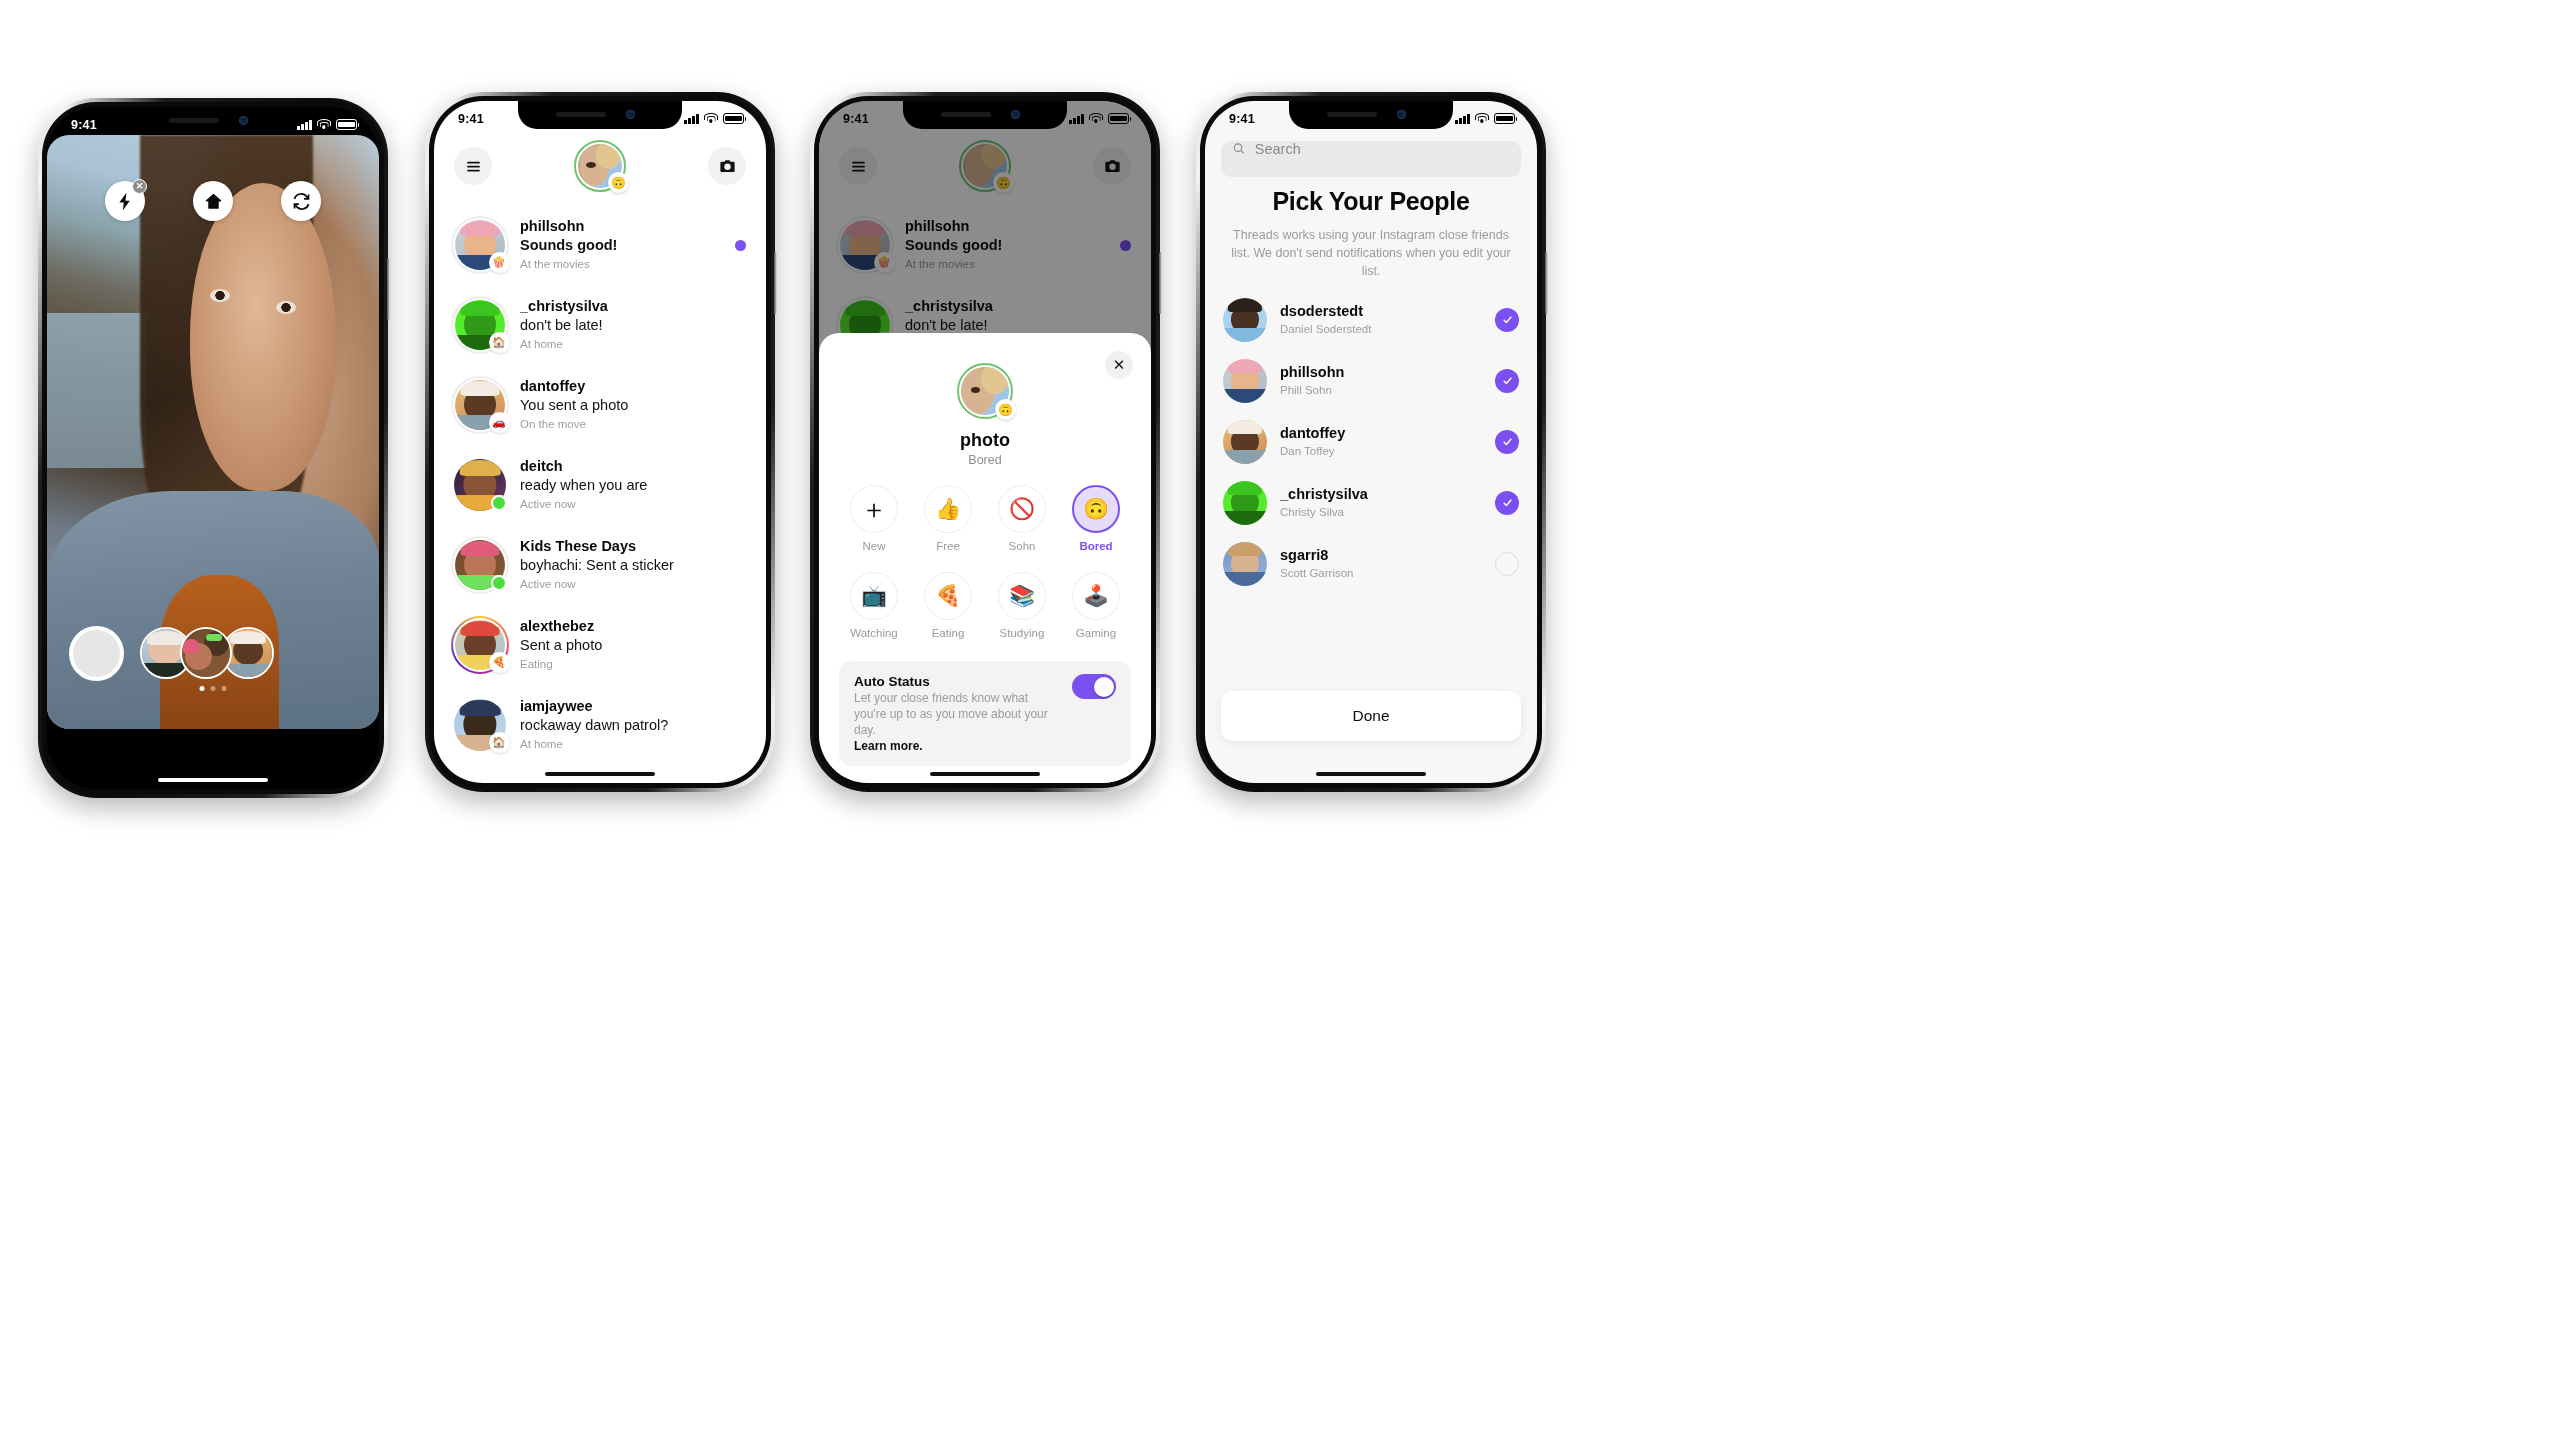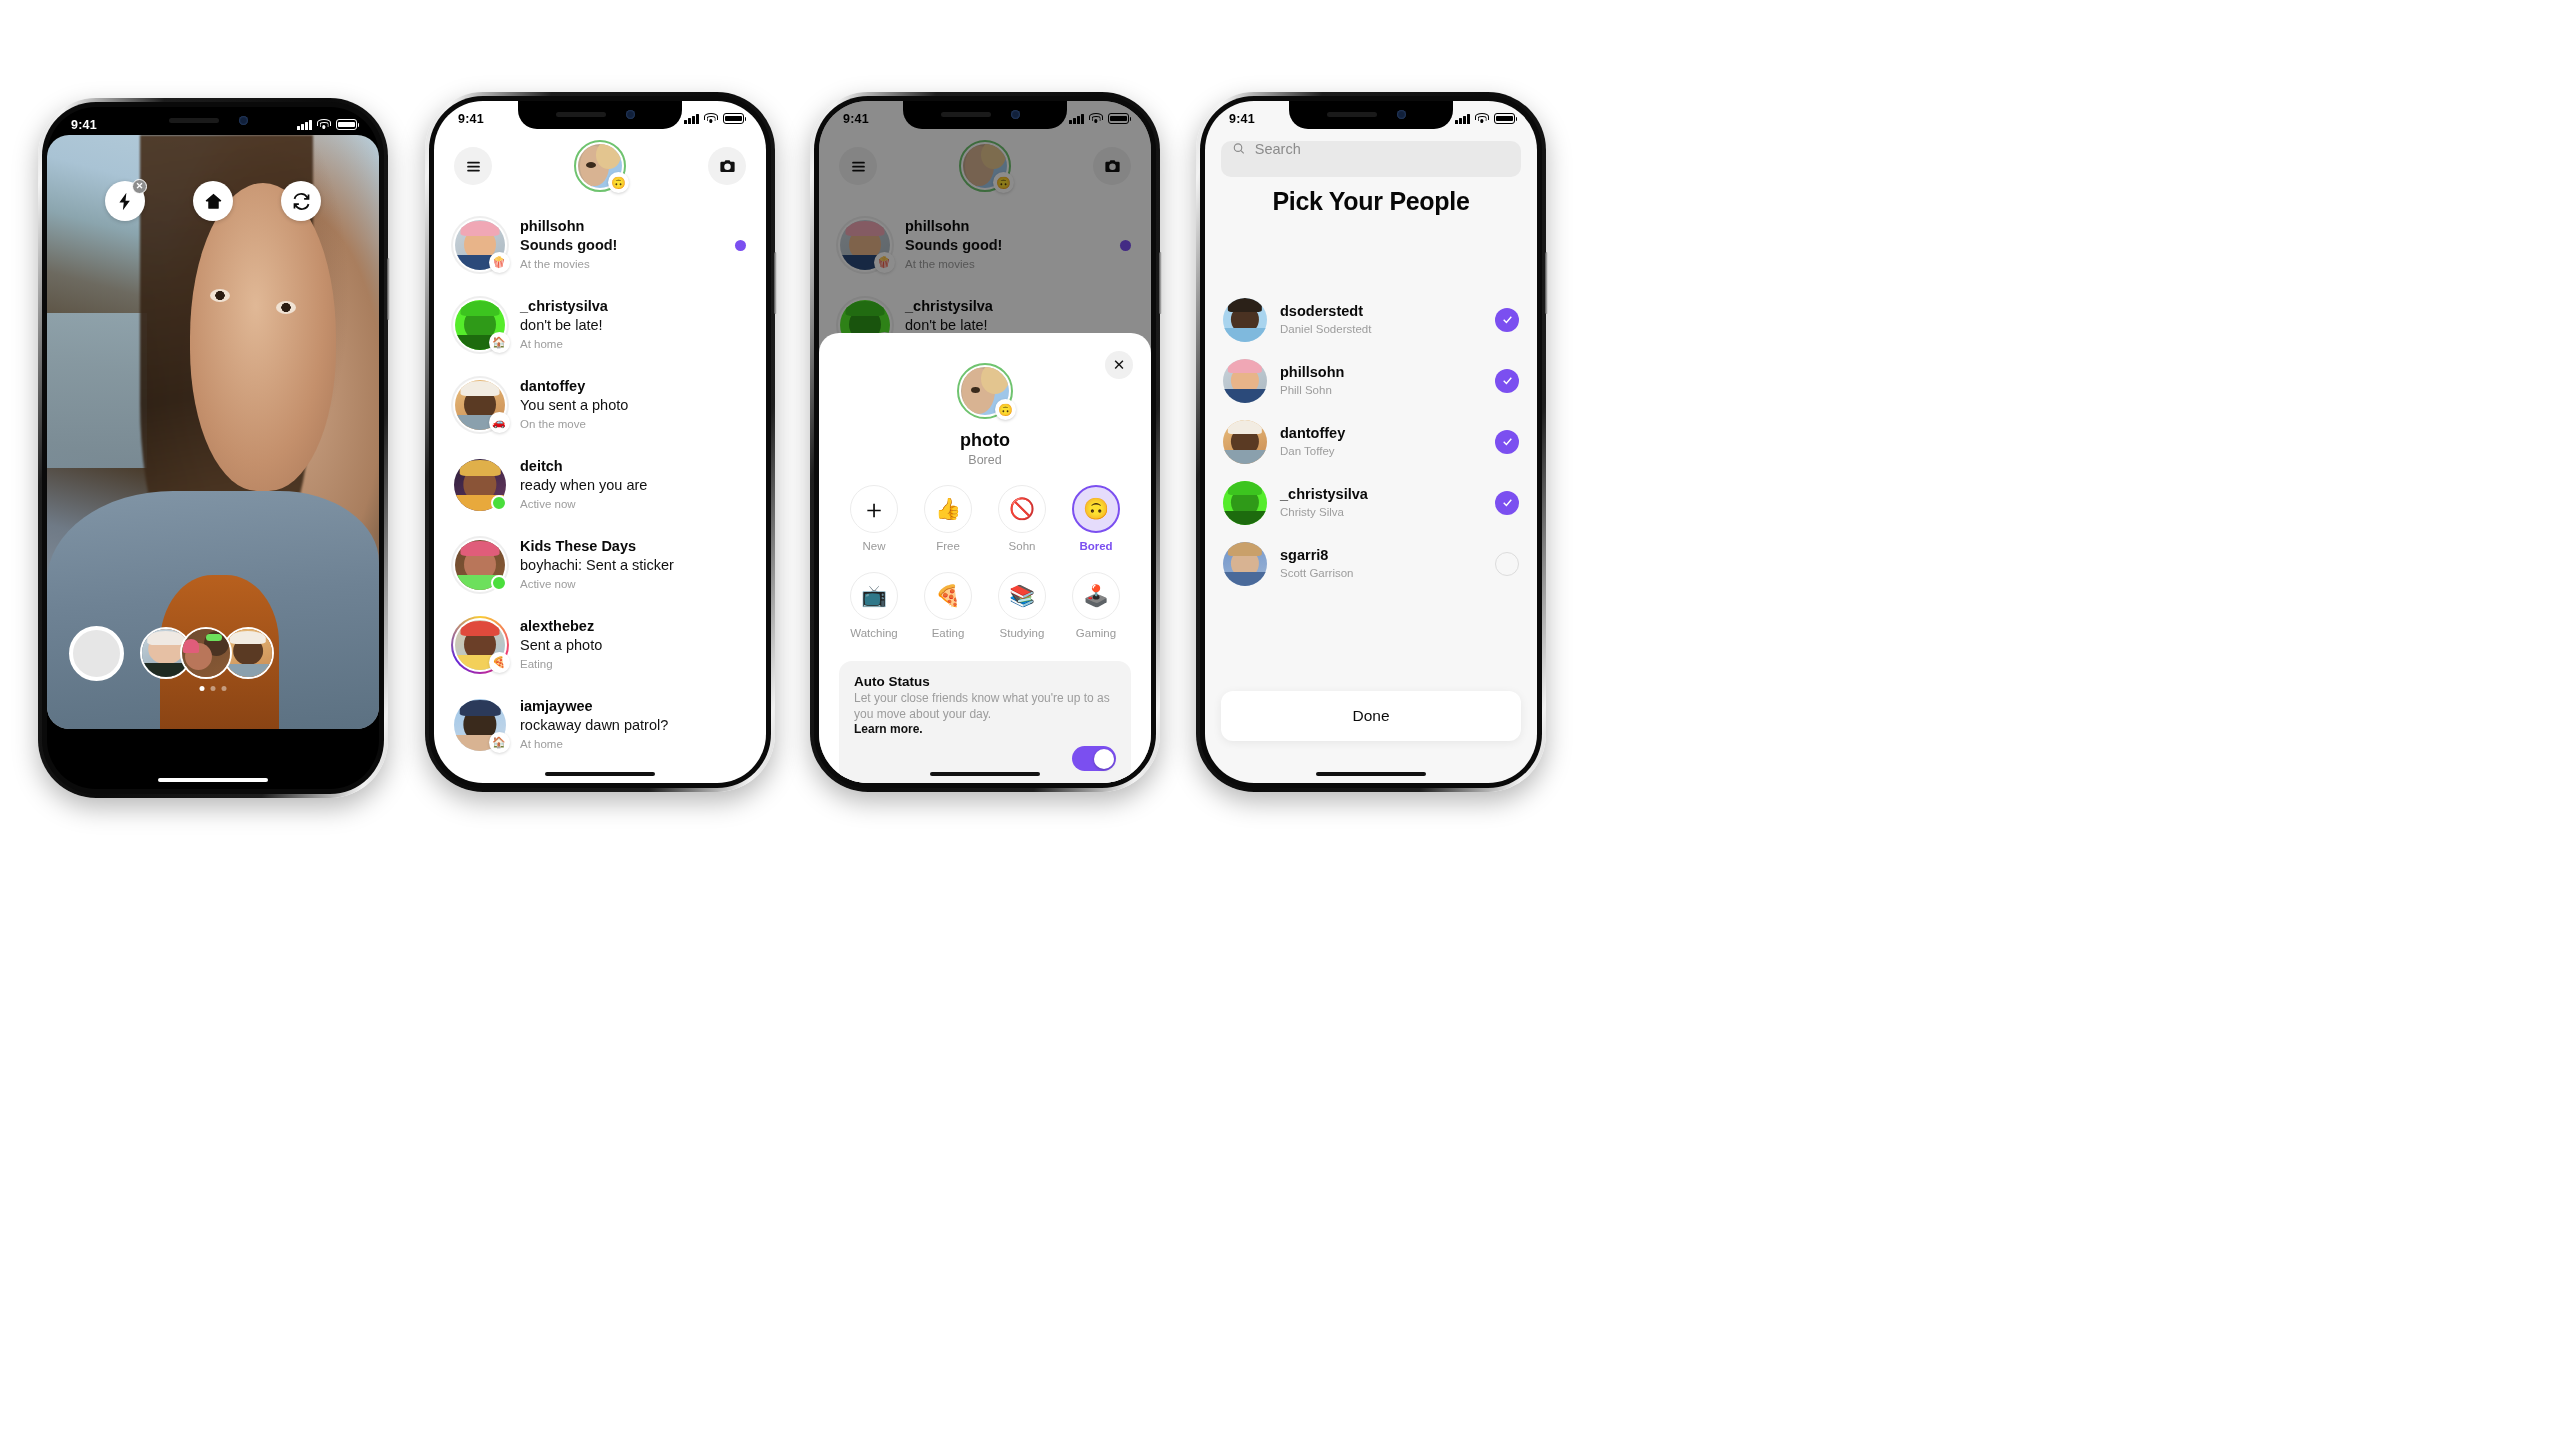--- a/index.html
+++ b/index.html
@@ -162,21 +162,21 @@
   .status-grid{ display:flex; justify-content:space-between; margin-top:18px; padding:0 6px; }
   .st{ display:flex; flex-direction:column; align-items:center; gap:7px; width:58px; }
   .st .chip{ width:48px; height:48px; border-radius:50%; background:#fff;
     border:1.4px solid #ececec; display:flex; align-items:center; justify-content:center;
     font-size:21px; }
   .st .chip.plus{ font-size:26px; color:#0b0b0b; font-weight:300; line-height:0; }
   .st .chip.sel{ background:#e5dcfb; border:2px solid #7b4ff0; }
   .st .lbl{ font-size:11.5px; color:#9a9a9a; }
   .st .lbl.sel{ color:#7b4ff0; font-weight:bold; }
   .auto-card{ margin-top:22px; background:#f3f3f3; border-radius:13px;
-    padding:13px 15px; display:flex; align-items:flex-end; gap:10px;flex-direction:column; }
+    padding:13px 15px; display:flex; align-items:flex-start; gap:10px; }
   .auto-txt{ flex:1 1 auto; }
   .auto-t{ font-size:13.5px; font-weight:bold; color:#0a0a0a; }
   .auto-d{ font-size:12px; color:#9c9c9c; line-height:1.35; margin-top:1px; }
   .auto-l{ font-size:12px; color:#111; font-weight:bold; }
   .toggle{ width:44px; height:25px; border-radius:14px; background:#7b4ff0;
     position:relative; flex:0 0 auto; }
   .toggle i{ position:absolute; top:2.5px; right:2.5px; width:20px; height:20px;
     border-radius:50%; background:#fff; box-shadow:0 1px 3px rgba(0,0,0,.25); }
 
   
@@ -800,20 +800,21 @@
 
       <div class="search">
         <svg viewBox="0 0 24 24">
             <circle cx="10.5" cy="10.5" r="6.5"></circle>
             <line x1="15.6" y1="15.6" x2="20.5" y2="20.5"></line>
           </svg>
         <input placeholder="Search" style="">
       </div>
 
       <div class="pick-title">Pick Your People</div>
+      <div class="pick-desc">Threads works using your Instagram close friends list. We don't send notifications when you edit your list.</div>
 
       <div class="people" id="people">
   <div class="person">
     <div class="av p-av">
               <div style="position:absolute;inset:0;background:#a9d4ee"></div>
     <div style="position:absolute;left:50%;top:16%;transform:translateX(-50%);width:64%;height:66%;border-radius:50%;background:#4a3222"></div>
     <div style="position:absolute;left:50%;top:2%;transform:translateX(-50%);width:78%;height:30%;border-radius:50% 50% 16% 16%;background:#2b2118"></div>
     <div style="position:absolute;left:0;bottom:0;width:100%;height:30%;background:#7fb9dd"></div>
             </div>
     <div class="p-txt">

